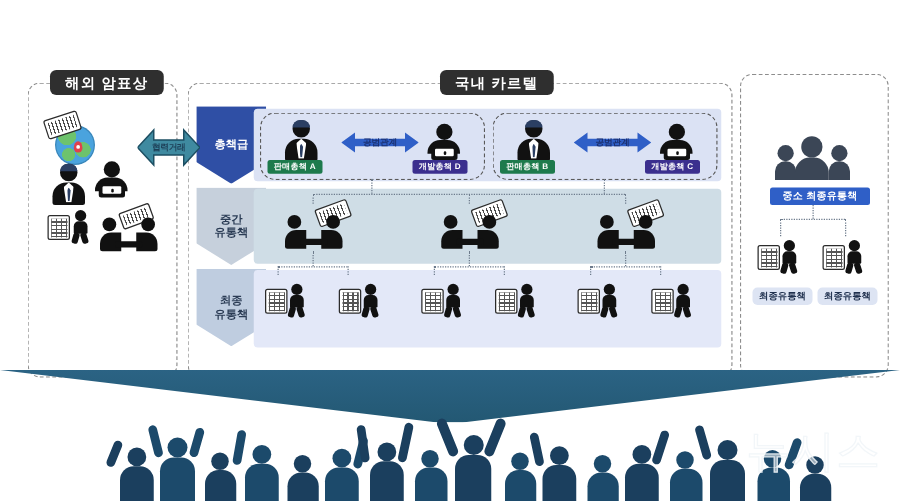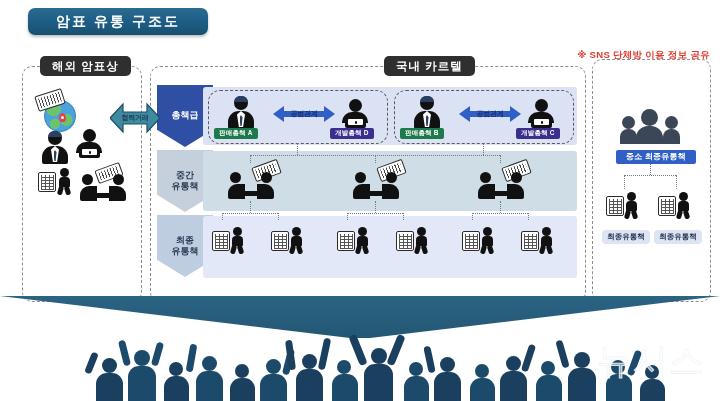--- a/index.html
+++ b/index.html
@@ -39,21 +39,21 @@
   #panel-small{left:592px;top:59px;width:117px;height:241px;}
 
   .panel-tag{
     position:absolute;height:20px;padding:0 12px;
     background:#2f2f2f;border-radius:5px;
     display:flex;align-items:center;justify-content:center;
     color:#fff;font-size:11.5px;font-weight:bold;letter-spacing:1px;
     white-space:nowrap;z-index:6;
   }
   #tag-overseas{left:40px;top:56px;}
-  #tag-cartel{left:352px;top:56px;margin-left:32px;}
+  #tag-cartel{left:352px;top:56px;}
 
   
   .globe{
     position:absolute;left:44px;top:100px;width:32px;height:32px;border-radius:50%;
     background:
       radial-gradient(circle at 30% 28%,#6dc36d 0 22%,transparent 23%),
       radial-gradient(circle at 70% 62%,#6dc36d 0 20%,transparent 21%),
       radial-gradient(circle at 34% 74%,#6dc36d 0 16%,transparent 17%),
       #4aa3de;
     box-shadow:inset 0 0 0 1px #3b86b8;
@@ -241,23 +241,21 @@
     font-size:35px;font-weight:normal;color:rgba(255,255,255,.55);
     -webkit-text-stroke:1px rgba(240,244,248,.85);
     letter-spacing:1px;z-index:9;pointer-events:none;margin-left:33px;
   }
 </style>
 </head>
 <body>
 
 <div id="stage">
 
-  <div class="title-banner">암표 유통 구조도</div>
-
-  <div class="sns-note">※ SNS 단체방 이용 정보 공유</div>
+
 
   <div class="panel" id="panel-overseas"></div>
   <div class="panel" id="panel-cartel"></div>
   <div class="panel" id="panel-small"></div>
 
   <div class="panel-tag" id="tag-overseas">해외 암표상</div>
   <div class="panel-tag" id="tag-cartel">국내 카르텔</div>
 
   <div class="globe"></div>
   <div class="globe-pin"></div>

